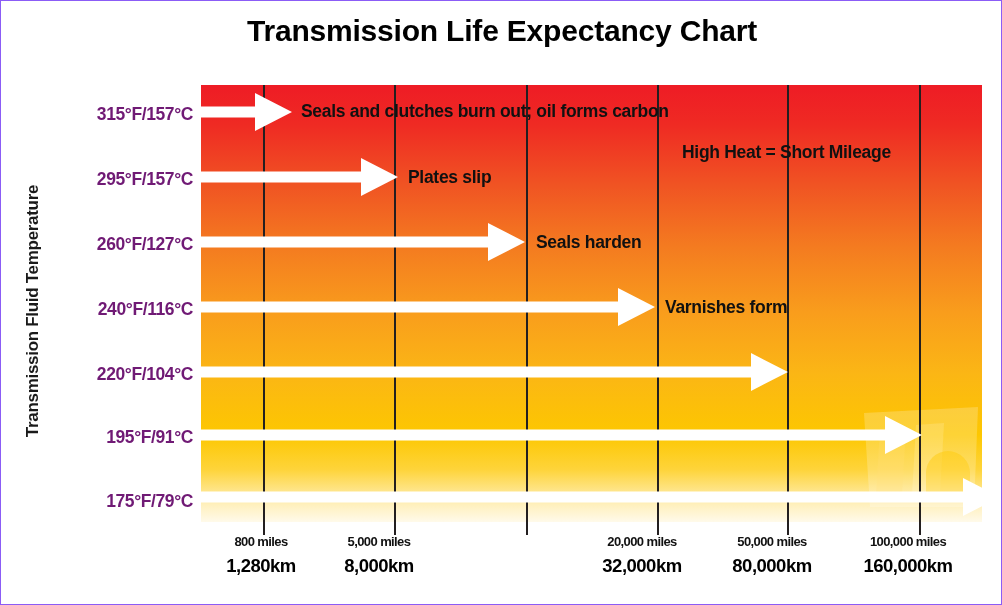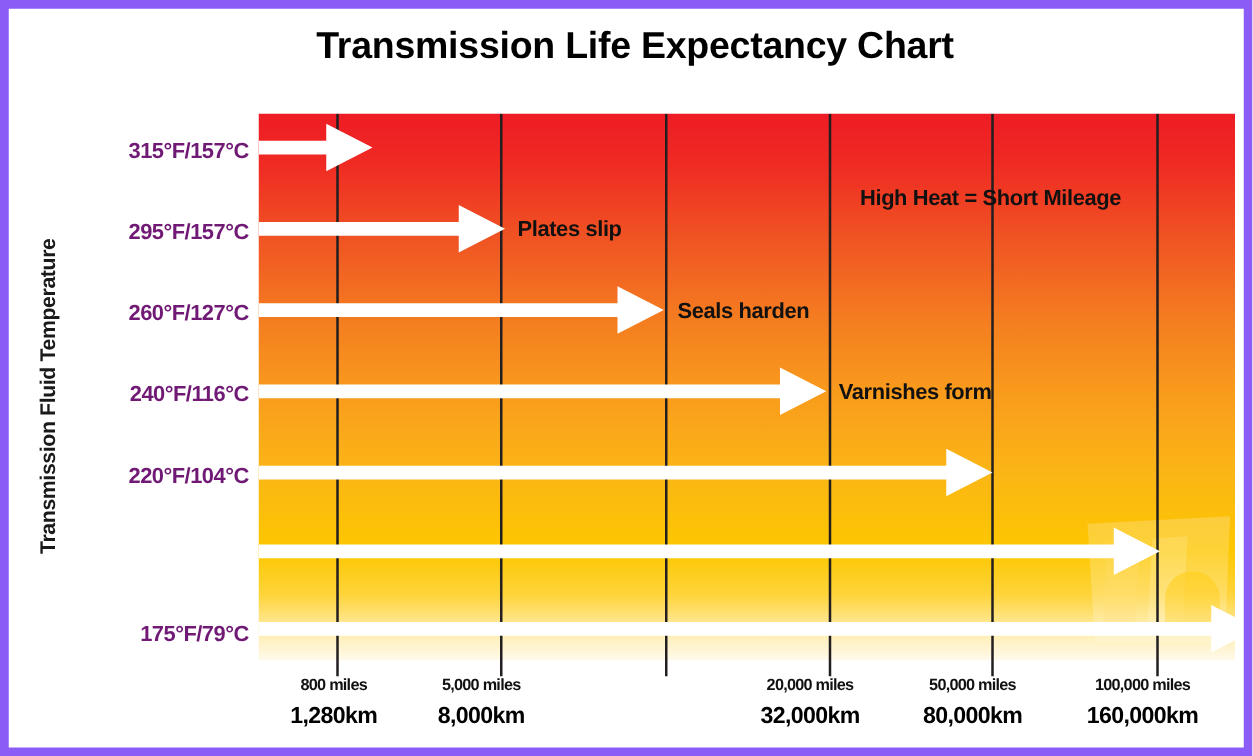--- a/index.html
+++ b/index.html
@@ -8,21 +8,21 @@
     background: #ffffff;
   }
   body {
     font-family: "Liberation Sans", sans-serif;
   }
   #root {
     position: relative;
     width: 1002px;
     height: 605px;
     background: #ffffff;
-    border: 7px solid #8b5cf6;
+    border: 1px solid #8b5cf6;
     box-sizing: border-box;
     overflow: hidden;
   }
 
   
   #chart-title {
     position: absolute;
     left: 0;
     top: 13px;
     width: 1002px;
@@ -176,20 +176,21 @@
   <div id="chart-title">Transmission Life Expectancy Chart</div>
 
   <div id="y-axis-title">Transmission Fluid Temperature</div>
 
   <div id="y-ticks">
     <div class="y-tick" style="top:103px;">315°F/157°C</div>
     <div class="y-tick" style="top:168px;">295°F/157°C</div>
     <div class="y-tick" style="top:233px;">260°F/127°C</div>
     <div class="y-tick" style="top:298px;">240°F/116°C</div>
     <div class="y-tick" style="top:363px;">220°F/104°C</div>
+    <div class="y-tick" style="top:426px;">195°F/91°C</div>
     <div class="y-tick" style="top:490px;">175°F/79°C</div>
   </div>
 
   <div id="plot">
 
     <svg id="watermark" viewBox="0 0 130 125">
       <polygon points="8,18 122,12 118,112 14,112" fill="#ffffff" opacity="0.50"></polygon>
       <polygon points="24,34 50,32 46,100 20,100" fill="#ffe9a8" opacity="0.85"></polygon>
       <polygon points="60,30 88,28 84,100 56,100" fill="#ffffff" opacity="0.55"></polygon>
       <path d="M70,78 a22,22 0 0 1 44,0 v22 h-44 z" fill="#ffc800" opacity="0.55"></path>
@@ -223,20 +224,21 @@
     </svg>
 
     <svg class="arrow" style="top:330px; width:722px; height:40px;" viewBox="0 0 722 40" preserveAspectRatio="none">
       <polygon points="0,14.5 684,14.5 684,1 721,20 684,39 684,25.5 0,25.5" fill="#ffffff"></polygon>
     </svg>
 
     <svg class="arrow" style="top:392px; width:800px; height:40px;" viewBox="0 0 800 40" preserveAspectRatio="none">
       <polygon points="0,14.5 762,14.5 762,1 799,20 762,39 762,25.5 0,25.5" fill="#ffffff"></polygon>
     </svg>
 
+    <div class="plot-label" style="left:100px; top:16px;">Seals and clutches burn out; oil forms carbon</div>
 
     <div class="plot-label" style="left:207px; top:82px;">Plates slip</div>
 
     <div class="plot-label" style="left:335px; top:147px;">Seals harden</div>
 
     <div class="plot-label" style="left:464px; top:212px;">Varnishes form</div>
 
     <div class="plot-label" style="left:481px; top:57px;">High Heat = Short Mileage</div>
 
   </div>

